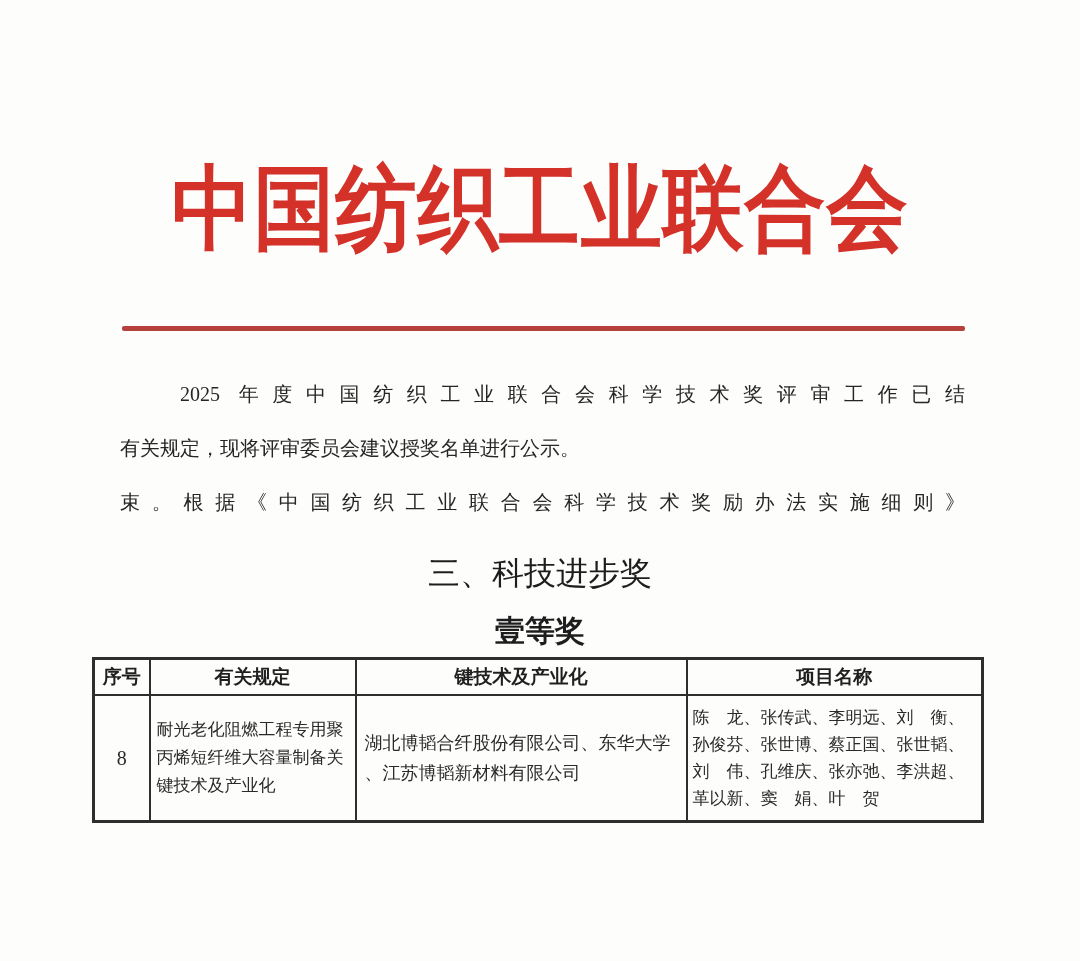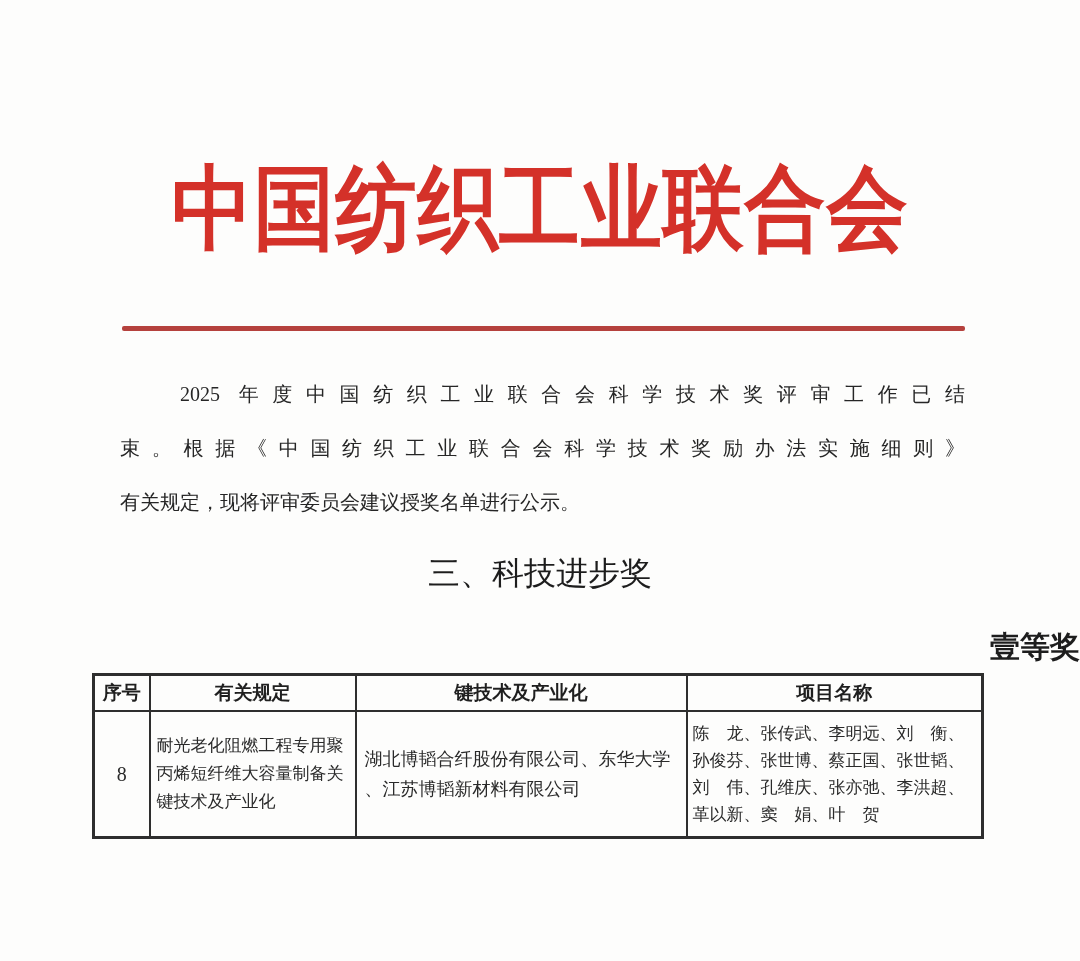--- a/index.html
+++ b/index.html
@@ -51,25 +51,25 @@
   .body-line.indent { padding-left: 60px; }
   .section-heading {
     margin: 22px 0 0 0;
     font-size: 32px;
     line-height: 44px;
     font-weight: normal;
     text-align: center;
     color: #1d1d1d;
   }
   .award-level {
-    margin: 32px 0 0 0;
+    margin: 16px 0 0 0;
     font-size: 30px;
     line-height: 40px;
     font-weight: bold;
-    text-align: right;
+    text-align: center;
     color: #1d1d1d;
   }
   table.awards {
     table-layout: fixed;
     border-collapse: collapse;
     margin: 6px 0 0 92px;
     width: 889px;
     border: 3px solid #2e2e2e;
   }
   table.awards th, table.awards td {
@@ -97,22 +97,22 @@
 
 <div class="page">
 
   <h1 class="org-title">中国纺织工业联合会</h1>
 
   <div class="red-divider"></div>
 
 
   <div class="body-text">
     <div class="body-line indent just">2025 年度中国纺织工业联合会科学技术奖评审工作已结</div>
+    <div class="body-line">有关规定，现将评审委员会建议授奖名单进行公示。</div>
     <div class="body-line just">束。根据《中国纺织工业联合会科学技术奖励办法实施细则》</div>
-    <div class="body-line">有关规定，现将评审委员会建议授奖名单进行公示。</div>
   </div>
 
   <h3 class="section-heading">三、科技进步奖</h3>
 
   <h4 class="award-level">壹等奖</h4>
 
   <table class="awards">
     <colgroup>
       <col style="width:56px">
       <col style="width:206px">

